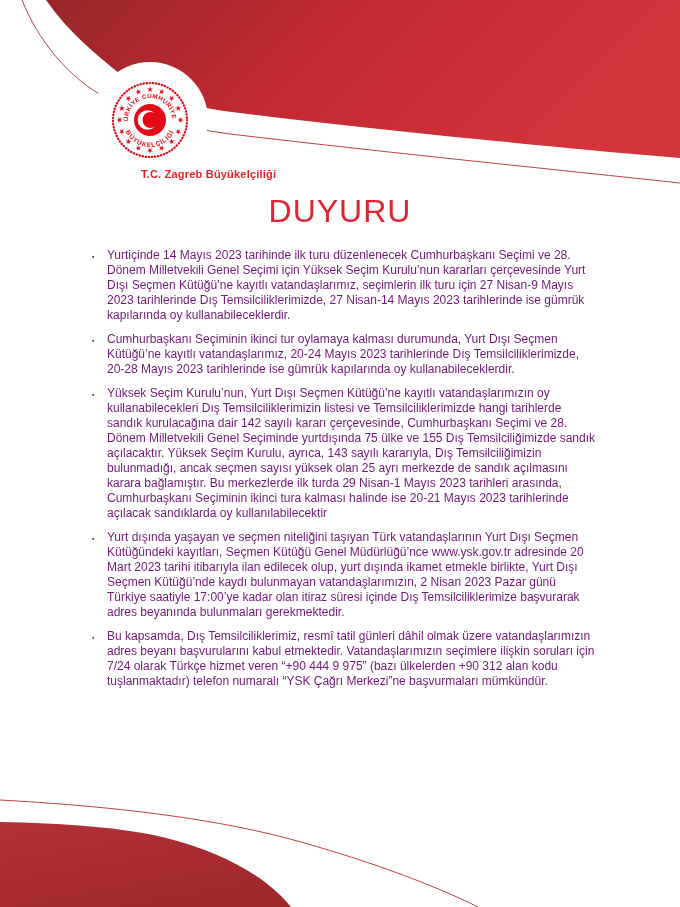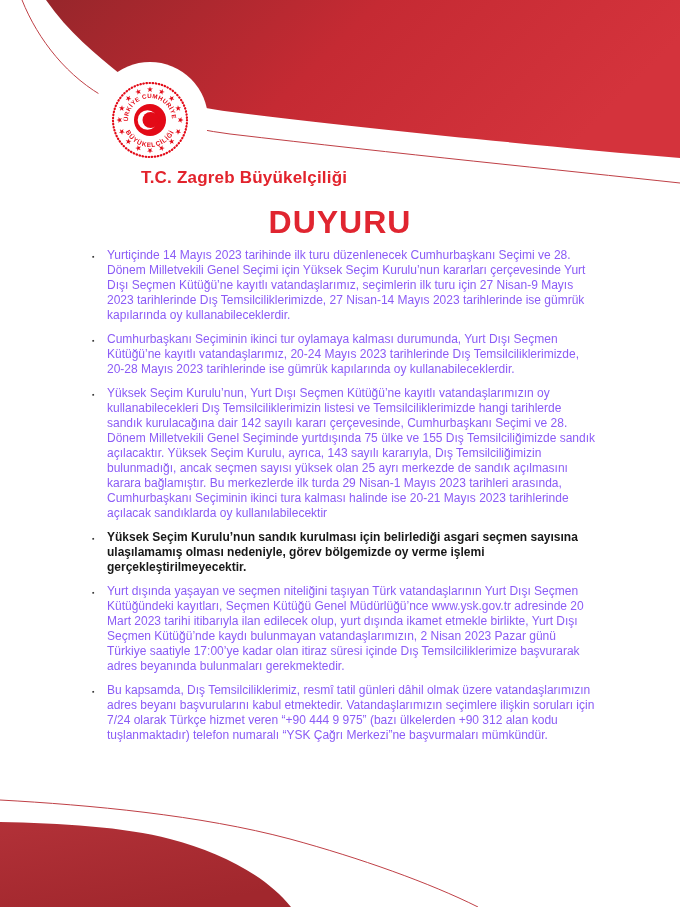--- a/index.html
+++ b/index.html
@@ -8,38 +8,38 @@
     width:680px;height:907px;
     background:#ffffff;
     overflow:hidden;
     font-family:"Liberation Sans",sans-serif;
   }
   .deco{position:absolute;left:0;pointer-events:none;}
   .deco.top{top:0;}
   .deco.bottom{bottom:0;}
   .office{
     position:absolute;left:141px;top:168px;
-    font-size:17px;font-weight:700;color:#e2232c;letter-spacing:.2px;
+    font-size:11px;font-weight:700;color:#e2232c;letter-spacing:.2px;
   }
   .title{
-    position:absolute;left:0;top:204px;width:100%;
-    text-align:center;font-size:32px;font-weight:700;
+    position:absolute;left:0;top:193px;width:100%;
+    text-align:center;font-size:32px;font-weight:400;
     color:#e02530;letter-spacing:1px;
   }
   .content{
     position:absolute;left:92px;top:248px;width:505px;
   }
   .para{display:flex;margin-bottom:9px;}
   .bullet{
     flex:0 0 15px;width:15px;
     font-size:7px;line-height:15px;padding-top:1px;
     color:#3a3a3a;
   }
   .ptext{
-    font-size:12px;line-height:15px;color:#8b5cf6;width:490px;
+    font-size:12px;line-height:15px;color:#701a75;width:490px;
   }
   .para.bold .ptext{font-weight:700;color:#181818;}
   svg text{font-family:"Liberation Sans",sans-serif;}
 </style>
 </head>
 <body>
 
 <div class="page">
 
   <svg class="deco top" width="680" height="200" viewBox="0 0 680 200" xmlns="http://www.w3.org/2000/svg" xmlns:xlink="http://www.w3.org/1999/xlink">
@@ -102,24 +102,20 @@
         <div class="ptext">Yurtiçinde 14 Mayıs 2023 tarihinde ilk turu düzenlenecek Cumhurbaşkanı Seçimi ve 28. Dönem Milletvekili Genel Seçimi için Yüksek Seçim Kurulu’nun kararları çerçevesinde Yurt Dışı Seçmen Kütüğü’ne kayıtlı vatandaşlarımız, seçimlerin ilk turu için 27 Nisan-9 Mayıs 2023 tarihlerinde Dış Temsilciliklerimizde, 27 Nisan-14 Mayıs 2023 tarihlerinde ise gümrük kapılarında oy kullanabileceklerdir.</div>
       </div>
       <div class="para">
         <span class="bullet">▪</span>
         <div class="ptext">Cumhurbaşkanı Seçiminin ikinci tur oylamaya kalması durumunda, Yurt Dışı Seçmen Kütüğü’ne kayıtlı vatandaşlarımız, 20-24 Mayıs 2023 tarihlerinde Dış Temsilciliklerimizde, 20-28 Mayıs 2023 tarihlerinde ise gümrük kapılarında oy kullanabileceklerdir.</div>
       </div>
       <div class="para">
         <span class="bullet">▪</span>
         <div class="ptext">Yüksek Seçim Kurulu’nun, Yurt Dışı Seçmen Kütüğü’ne kayıtlı vatandaşlarımızın oy kullanabilecekleri Dış Temsilciliklerimizin listesi ve Temsilciliklerimizde hangi tarihlerde sandık kurulacağına dair 142 sayılı kararı çerçevesinde, Cumhurbaşkanı Seçimi ve 28. Dönem Milletvekili Genel Seçiminde yurtdışında 75 ülke ve 155 Dış Temsilciliğimizde sandık açılacaktır. Yüksek Seçim Kurulu, ayrıca, 143 sayılı kararıyla, Dış Temsilciliğimizin bulunmadığı, ancak seçmen sayısı yüksek olan 25 ayrı merkezde de sandık açılmasını karara bağlamıştır. Bu merkezlerde ilk turda 29 Nisan-1 Mayıs 2023 tarihleri arasında, Cumhurbaşkanı Seçiminin ikinci tura kalması halinde ise 20-21 Mayıs 2023 tarihlerinde açılacak sandıklarda oy kullanılabilecektir</div>
       </div>
-      <div class="para bold">
-        <span class="bullet">▪</span>
-        <div class="ptext">Yüksek Seçim Kurulu’nun sandık kurulması için belirlediği asgari seçmen sayısına ulaşılamamış olması nedeniyle, görev bölgemizde oy verme işlemi gerçekleştirilmeyecektir.</div>
-      </div>
       <div class="para">
         <span class="bullet">▪</span>
         <div class="ptext">Yurt dışında yaşayan ve seçmen niteliğini taşıyan Türk vatandaşlarının Yurt Dışı Seçmen Kütüğündeki kayıtları, Seçmen Kütüğü Genel Müdürlüğü’nce www.ysk.gov.tr adresinde 20 Mart 2023 tarihi itibarıyla ilan edilecek olup, yurt dışında ikamet etmekle birlikte, Yurt Dışı Seçmen Kütüğü’nde kaydı bulunmayan vatandaşlarımızın, 2 Nisan 2023 Pazar günü Türkiye saatiyle 17:00’ye kadar olan itiraz süresi içinde Dış Temsilciliklerimize başvurarak adres beyanında bulunmaları gerekmektedir.</div>
       </div>
       <div class="para">
         <span class="bullet">▪</span>
         <div class="ptext">Bu kapsamda, Dış Temsilciliklerimiz, resmî tatil günleri dâhil olmak üzere vatandaşlarımızın adres beyanı başvurularını kabul etmektedir. Vatandaşlarımızın seçimlere ilişkin soruları için 7/24 olarak Türkçe hizmet veren “+90 444 9 975” (bazı ülkelerden +90 312 alan kodu tuşlanmaktadır) telefon numaralı “YSK Çağrı Merkezi”ne başvurmaları mümkündür.</div>
       </div>
     </div>
 

